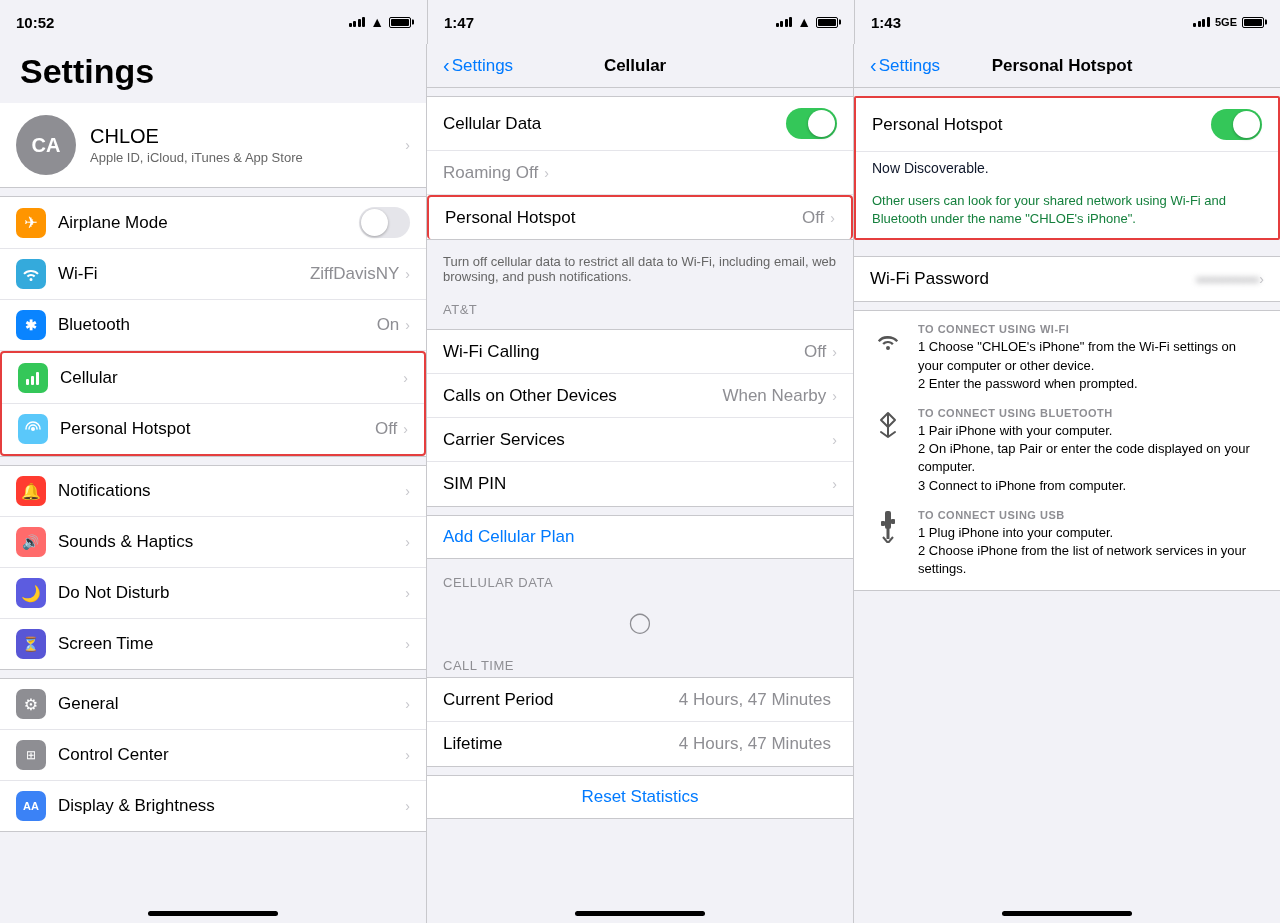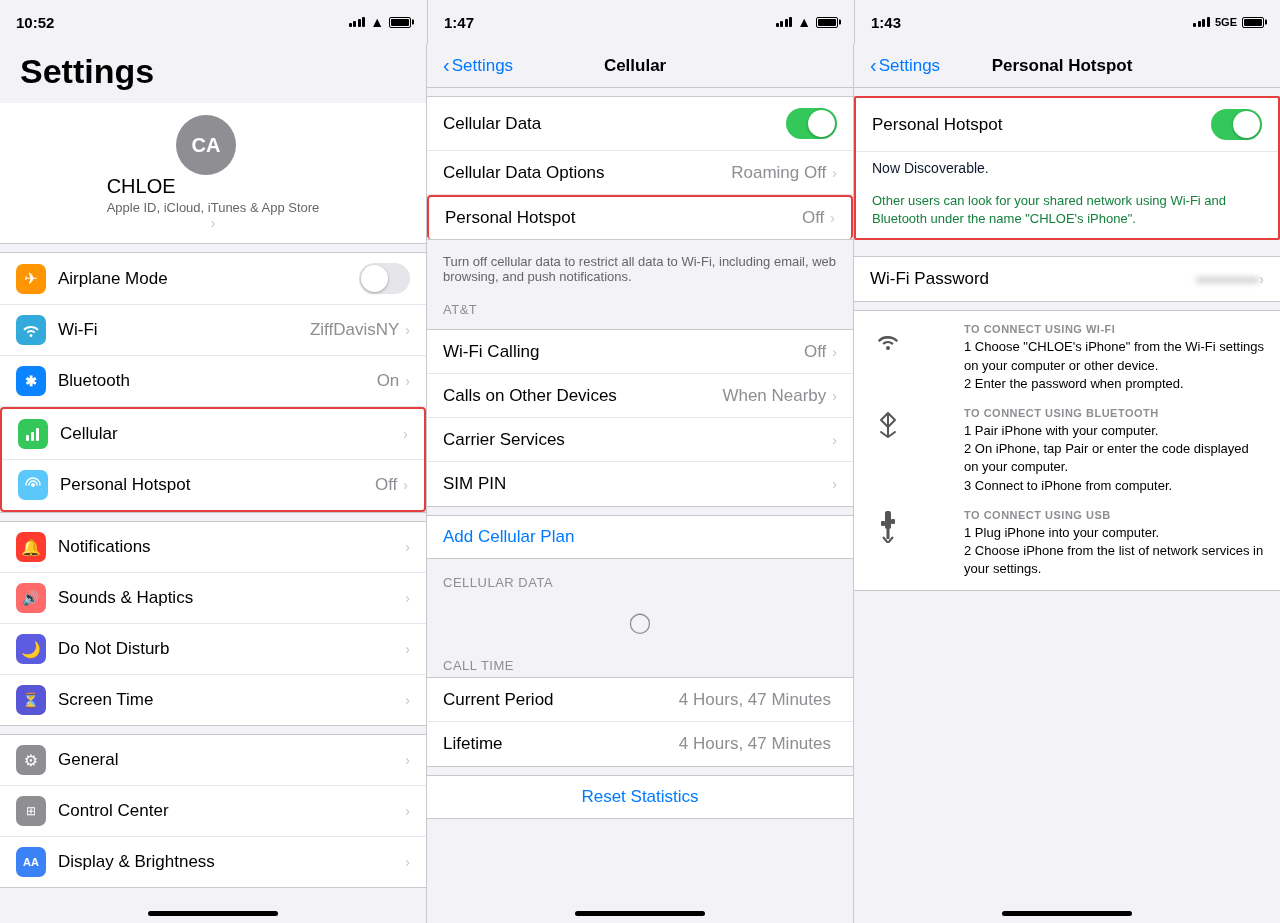--- a/index.html
+++ b/index.html
@@ -79,21 +79,20 @@
 
     
     .profile-row {
       background: #fff;
       display: flex;
       align-items: center;
       padding: 12px 16px;
       border-bottom: 0.5px solid #c8c8cc;
       margin-bottom: 8px;
       cursor: pointer;
-      flex-direction: column;
     }
     .profile-avatar {
       width: 60px; height: 60px; border-radius: 50%;
       background: #8e8e93; display: flex; align-items: center;
       justify-content: center; color: #fff; font-size: 20px; font-weight: 600;
       margin-right: 14px; flex-shrink: 0;
     }
     .profile-info { flex: 1; }
     .profile-name { font-size: 20px; font-weight: 500; color: #000; }
     .profile-sub { font-size: 13px; color: #666; margin-top: 2px; }
@@ -270,21 +269,21 @@
     .hotspot-row:last-child { border-bottom: none; }
     .hotspot-row-label { flex: 1; font-size: 17px; color: #000; }
 
     .connect-section {
       background: #fff;
       margin-bottom: 8px;
       border-top: 0.5px solid #c8c8cc;
       border-bottom: 0.5px solid #c8c8cc;
       padding: 12px 16px;
     }
-    .connect-item { display: flex; align-items: flex-start; margin-bottom: 14px; gap: 46px; }
+    .connect-item { display: flex; align-items: flex-start; margin-bottom: 14px; }
     .connect-item:last-child { margin-bottom: 0; }
     .connect-icon-wrap {
       width: 36px; height: 36px; display: flex; align-items: center;
       justify-content: center; margin-right: 12px; flex-shrink: 0;
     }
     .connect-text { flex: 1; }
     .connect-title { font-size: 11px; font-weight: 600; color: #8e8e93; text-transform: uppercase; letter-spacing: 0.5px; margin-bottom: 3px; }
     .connect-step { font-size: 13px; color: #000; line-height: 1.4; }
 
     
@@ -496,21 +495,20 @@
     <div class="panel-scroll">
 
       <div class="cell-group">
         <div class="cell-row">
           <span class="cell-row-label">Cellular Data</span>
           <div class="toggle on">
             <div class="toggle-knob"></div>
           </div>
         </div>
         <div class="cell-row">
-          <span class="cell-row-label">Cellular Data Options</span>
           <span class="cell-row-value">Roaming Off</span>
           <span class="chevron">›</span>
         </div>
 
         <div class="cell-row red-highlight" style="margin: 0;">
           <span class="cell-row-label">Personal Hotspot</span>
           <span class="cell-row-value">Off</span>
           <span class="chevron">›</span>
         </div>
       </div>

